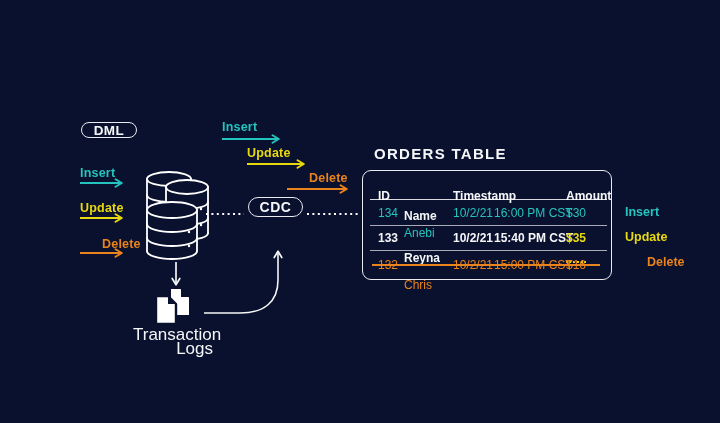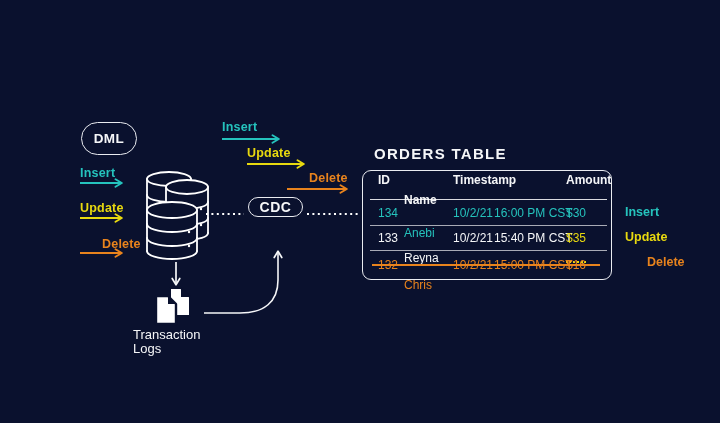--- a/index.html
+++ b/index.html
@@ -15,51 +15,51 @@
     position:relative;width:720px;height:423px;background:var(--bg);
     font-family:"Liberation Sans", sans-serif;overflow:hidden;
   }
   svg.layer{position:absolute;left:0;top:0;width:720px;height:423px;}
 
   .pill{
     position:absolute;border:1.5px solid #E9EBF0;border-radius:18px;
     display:flex;align-items:center;justify-content:center;
     color:var(--white);font-weight:700;letter-spacing:.5px;
   }
-  .pill-dml{left:81px;top:122px;width:56px;height:33px;font-size:13.5px;}
+  .pill-dml{left:81px;top:122px;width:56px;height:16px;font-size:13.5px;}
   .pill-cdc{left:248px;top:197px;width:55px;height:20px;font-size:14px;}
 
   .op-label{position:absolute;font-size:12.5px;font-weight:600;letter-spacing:.2px;}
   .c-insert{color:var(--teal);}
   .c-update{color:var(--yellow);}
   .c-delete{color:var(--orange);margin-left:22px;}
 
   .logs-label{
-    position:absolute;left:133px;top:328px;width:80px;text-align:left;
-    color:var(--white);font-size:13px;line-height:14px;font-weight:500;
+    position:absolute;left:133px;top:328px;width:80px;text-align:right;
+    color:var(--white);font-size:17px;line-height:14px;font-weight:500;
   }
 
   .table-title{
     position:absolute;left:374px;top:145px;color:var(--white);
     font-size:15px;font-weight:600;letter-spacing:1.3px;
   }
   .orders-table{
     position:absolute;left:362px;top:170px;width:250px;height:110px;
     border:1.2px solid #E9EBF0;border-radius:9px;
   }
   .t-row{position:absolute;left:0;width:100%;height:25px;font-size:12px;}
   .t-cell{position:absolute;top:0;white-space:nowrap;}
   .col-id{left:15px;}
   .col-name{left:41px;margin-top:20px;}
   .col-date{left:90px;}
   .col-time{left:131px;}
   .col-amount{left:203px;}
-  .t-header{top:2px;color:var(--white);font-weight:600;text-align:center;}
+  .t-header{top:18px;color:var(--white);font-weight:600;text-align:center;}
   .row-1{top:35px;color:var(--teal);font-weight:500;text-align:right;}
-  .row-2{top:60px;color:var(--white);font-weight:400;}
+  .row-2{top:60px;color:var(--white);font-weight:700;}
   .row-2 .col-amount{color:var(--yellow);border-bottom:2px dotted var(--yellow);padding-bottom:16px;}
   .row-3{top:87px;color:var(--orange);font-weight:500;}
   .divider{position:absolute;left:7px;width:237px;height:1px;background:rgba(255,255,255,0.65);}
   .div-1{top:28px;background:rgba(255,255,255,0.85);}
   .div-2{top:54px;}
   .div-3{top:79px;}
   .strike-line{position:absolute;left:9px;top:93px;width:228px;height:1.5px;background:var(--orange);}
 
   .result-label{position:absolute;left:625px;font-size:12.5px;font-weight:600;}
 </style>

